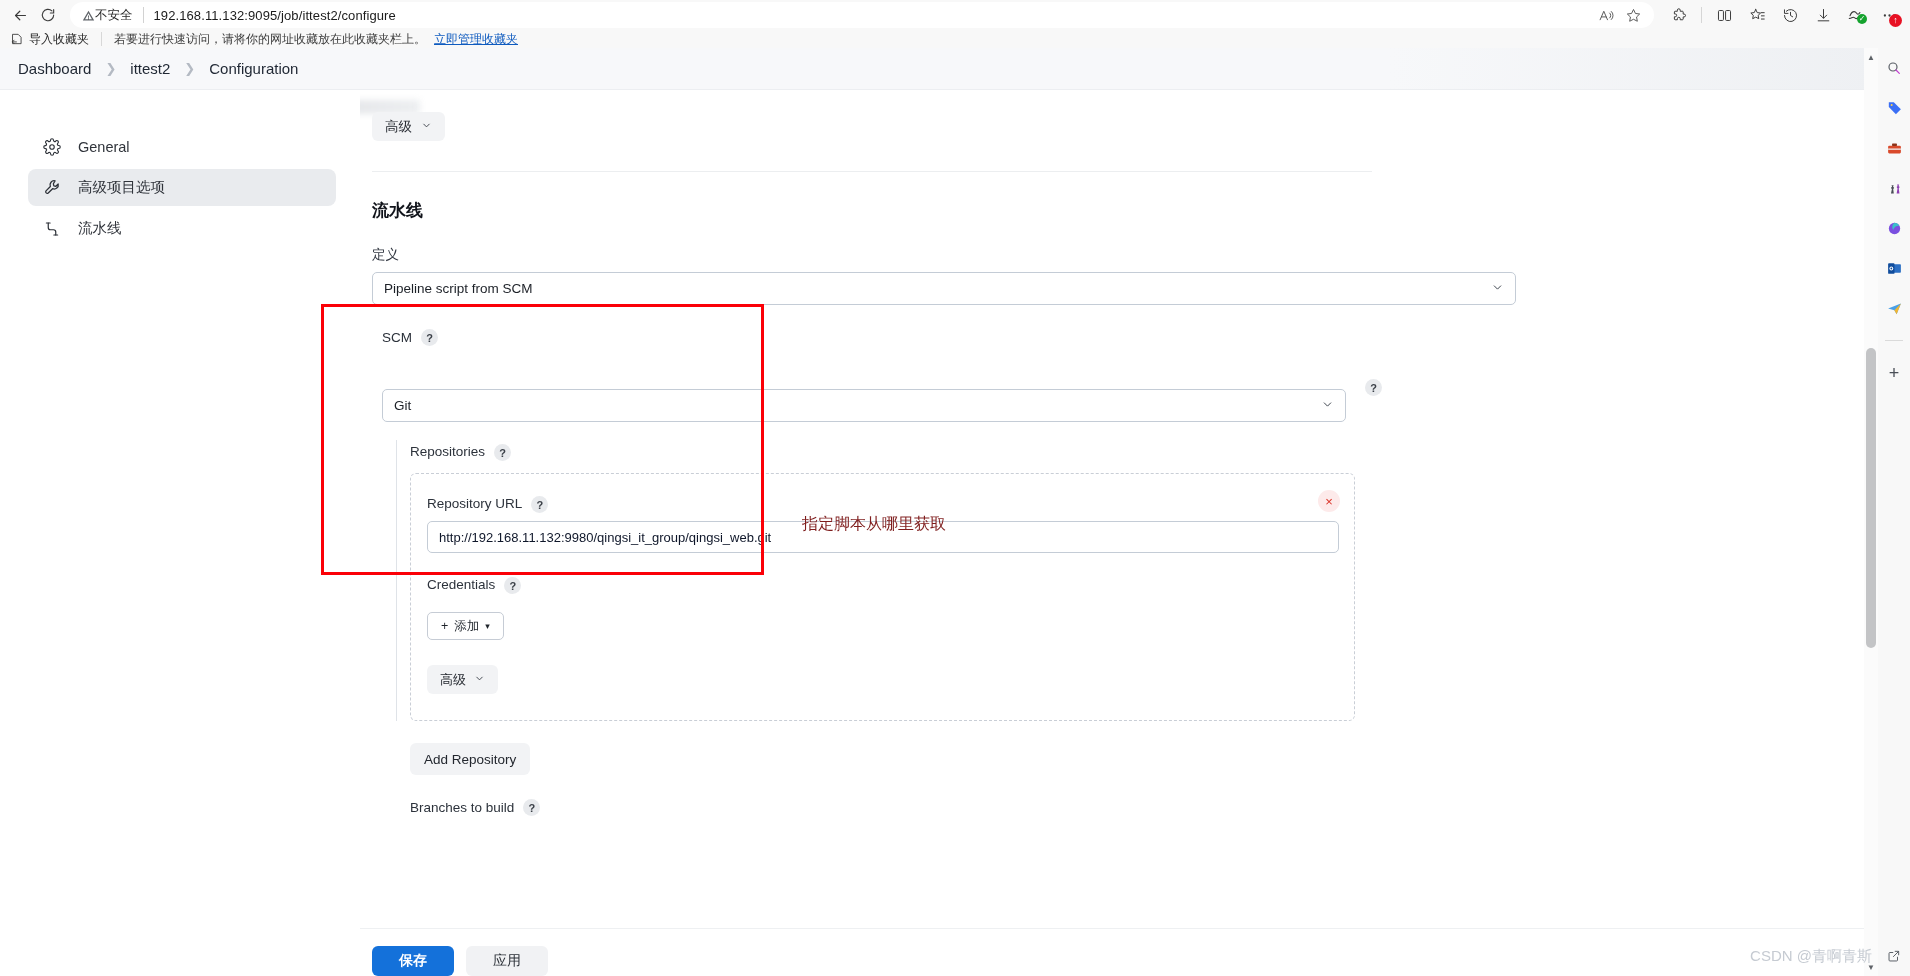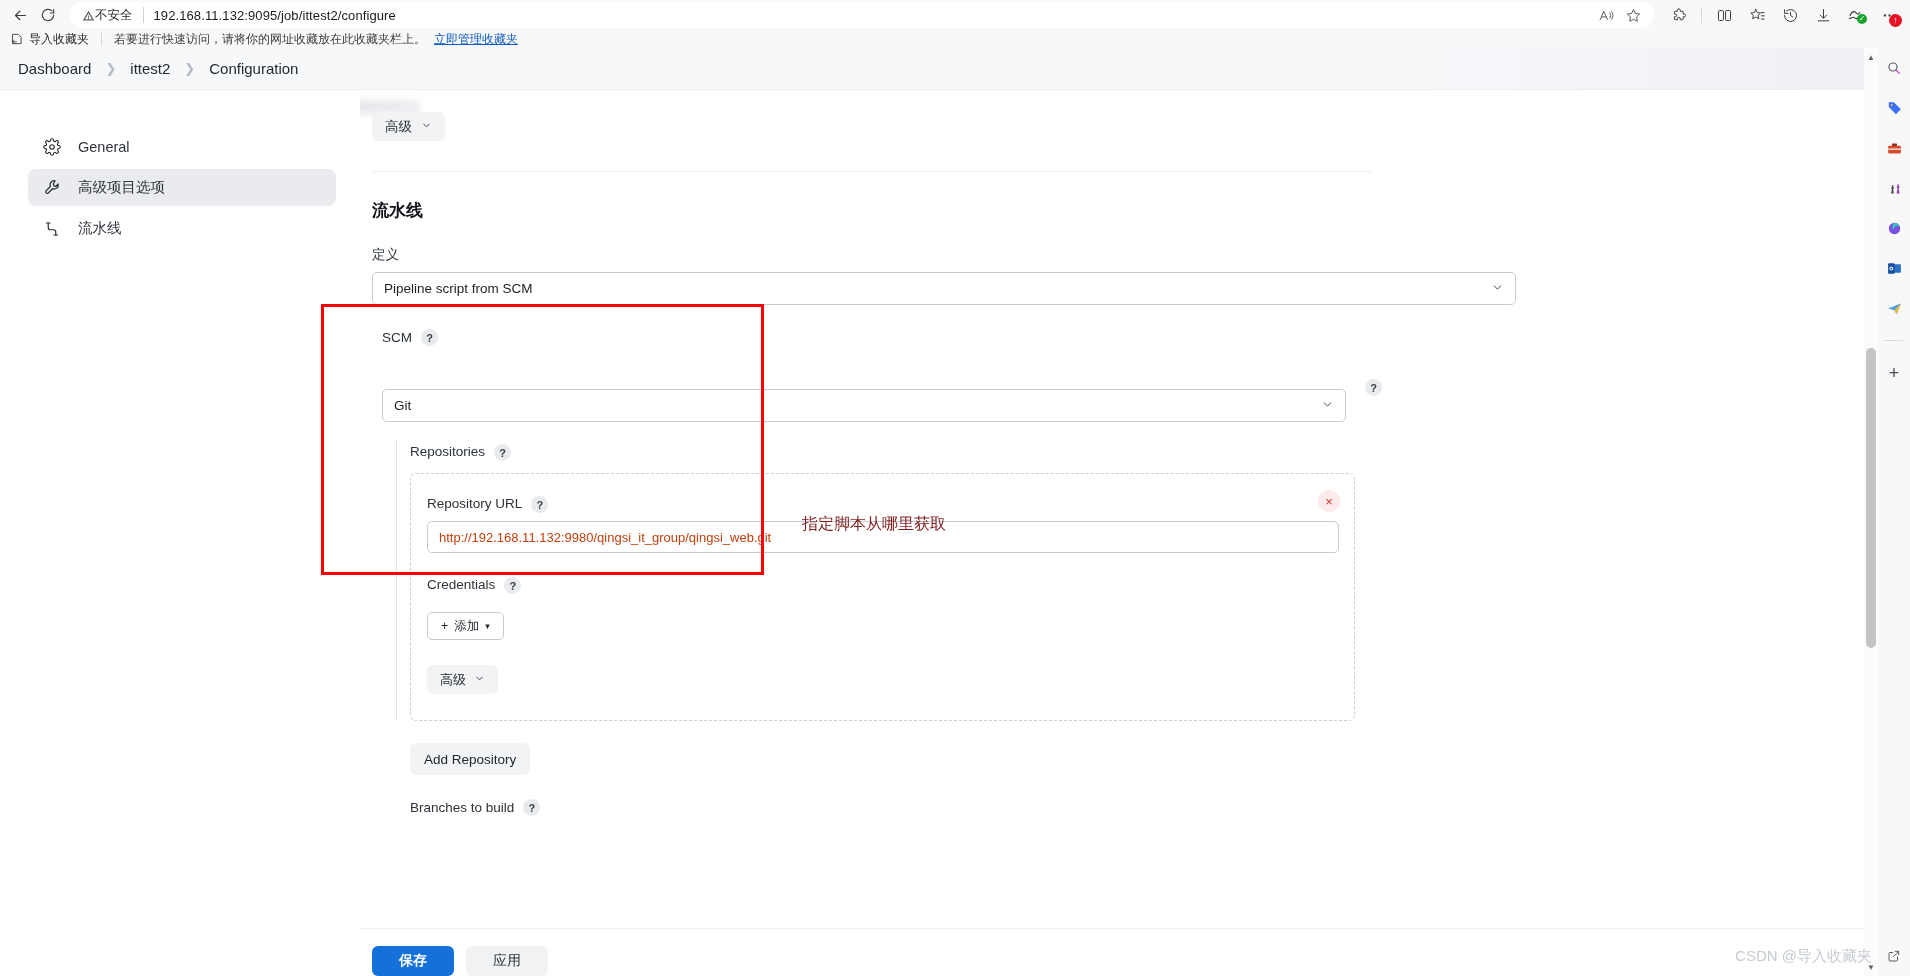--- a/index.html
+++ b/index.html
@@ -259,21 +259,21 @@
   .text-input {
     margin-top: 8px;
     width: 912px;
     height: 32px;
     border: 1px solid #c4ccd6;
     border-radius: 5px;
     background: #fff;
     display: flex; align-items: center;
     padding: 0 11px;
     font-size: 13px;
-    color: #c2410c;
+    color: #0f172a;
     position: relative;
   }
   .text-input .caret { position: absolute; right: 11px; top: 50%; transform: translateY(-50%); color: #3c424b; }
   .gap-22 { height: 24px; }
   .btn-outline {
     margin-top: 18px;
     display: inline-flex; align-items: center; gap: 6px;
     height: 28px; padding: 0 13px;
     border: 1px solid #c6ccd5;
     border-radius: 5px;
@@ -726,13 +726,13 @@
   <div class="side-ico" style="color:#4a4f57;font-size:18px;">+</div>
   <div class="side-ico" style="position:absolute;bottom:8px;color:#5a5f66;">
     <svg width="14" height="14" viewBox="0 0 24 24" fill="none" stroke="currentColor" stroke-width="1.7" stroke-linecap="round">
         <path d="M14 4h6v6"></path>
         <path d="M20 4l-9 9"></path>
         <path d="M18 14v5a1.5 1.5 0 0 1-1.5 1.5H5A1.5 1.5 0 0 1 3.5 19V7.5A1.5 1.5 0 0 1 5 6h5"></path>
       </svg>
   </div>
 </div>
 
-<div class="watermark">CSDN @导入收藏夹</div>
+<div class="watermark">CSDN @青啊青斯</div>
 
 </body></html>

